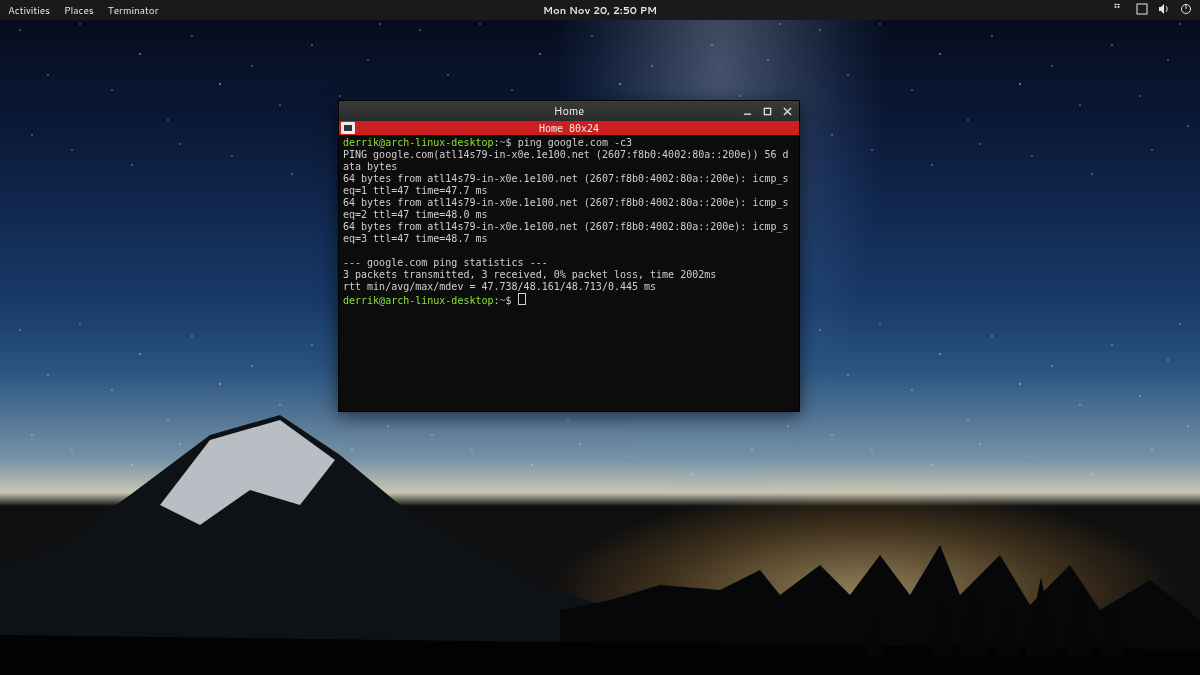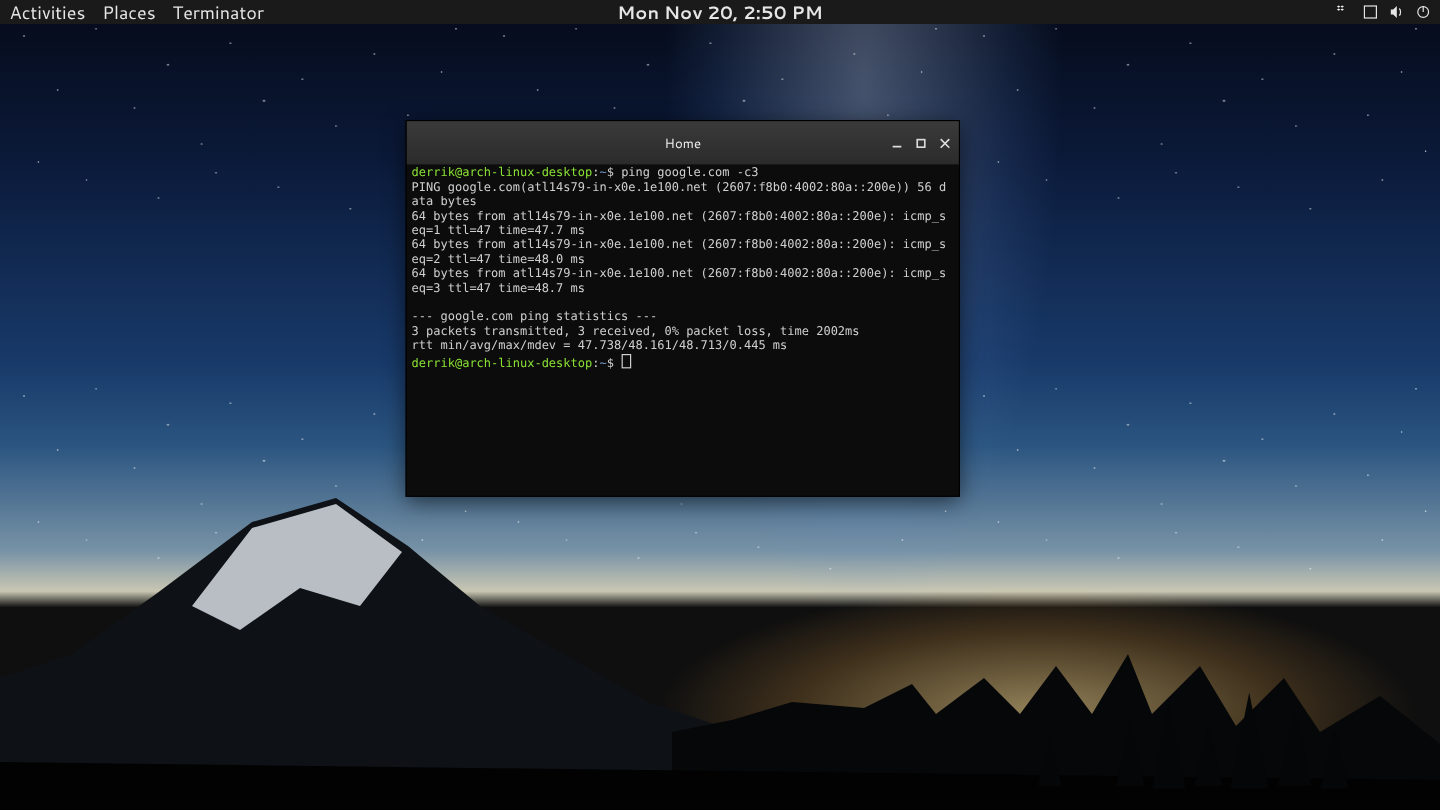--- a/index.html
+++ b/index.html
@@ -62,21 +62,21 @@
   }
   .mountain svg { width: 100%; height: 100%; display: block; }
 
   
   .topbar {
     position: absolute;
     top: 0; left: 0; right: 0;
     height: 20px;
     background: #1a1a1a;
     color: #e6e6e6;
-    font-size: 15px;
+    font-size: 10px;
     display: flex;
     align-items: center;
     padding: 0 8px;
     box-sizing: border-box;
     z-index: 10;
   }
   .topbar .menu-left { display: flex; gap: 14px; }
   .topbar .menu-left span { cursor: pointer; }
   .topbar .clock { position: absolute; left: 50%; transform: translateX(-50%); font-weight: 600; }
   .topbar .tray { margin-left: auto; display: flex; gap: 10px; align-items: center; }
@@ -87,21 +87,21 @@
     position: absolute;
     left: 338px;
     top: 100px;
     width: 460px;
     background: #0c0c0c;
     border: 1px solid #000;
     box-shadow: 0 4px 18px rgba(0,0,0,.6);
     z-index: 5;
   }
   .titlebar {
-    height: 36px;
+    height: 20px;
     background: linear-gradient(#3a3a3a, #2b2b2b);
     display: flex;
     align-items: center;
     color: #eee;
     font-size: 11px;
     position: relative;
   }
   .titlebar .title { position: absolute; left: 50%; transform: translateX(-50%); }
   .titlebar .win-ctrls { margin-left: auto; display: flex; gap: 4px; padding-right: 4px; }
   .titlebar .win-ctrls div {
@@ -226,15 +226,19 @@
       </div>
       <div>
         <svg viewBox="0 0 10 10">
             <line x1="1" y1="1" x2="9" y2="9"></line>
             <line x1="9" y1="1" x2="1" y2="9"></line>
           </svg>
       </div>
     </div>
   </div>
 
+  <div class="tabbar">
+    <div class="tab-icon"></div>
+    <span class="tab-title">Home  80x24</span>
+  </div>
 
   <div class="term" id="term"><div><span><span class="p-user">derrik@arch-linux-desktop</span><span class="p-dollar">:</span><span class="p-tilde">~</span><span class="p-dollar">$ </span></span><span>ping google.com -c3</span></div><div>PING google.com(atl14s79-in-x0e.1e100.net (2607:f8b0:4002:80a::200e)) 56 data bytes</div><div>64 bytes from atl14s79-in-x0e.1e100.net (2607:f8b0:4002:80a::200e): icmp_seq=1 ttl=47 time=47.7 ms</div><div>64 bytes from atl14s79-in-x0e.1e100.net (2607:f8b0:4002:80a::200e): icmp_seq=2 ttl=47 time=48.0 ms</div><div>64 bytes from atl14s79-in-x0e.1e100.net (2607:f8b0:4002:80a::200e): icmp_seq=3 ttl=47 time=48.7 ms</div><div>&nbsp;</div><div>--- google.com ping statistics ---</div><div>3 packets transmitted, 3 received, 0% packet loss, time 2002ms</div><div>rtt min/avg/max/mdev = 47.738/48.161/48.713/0.445 ms</div><div><span><span class="p-user">derrik@arch-linux-desktop</span><span class="p-dollar">:</span><span class="p-tilde">~</span><span class="p-dollar">$ </span></span><span class="cursor"></span></div></div>
 </div>
 
 </body></html>

